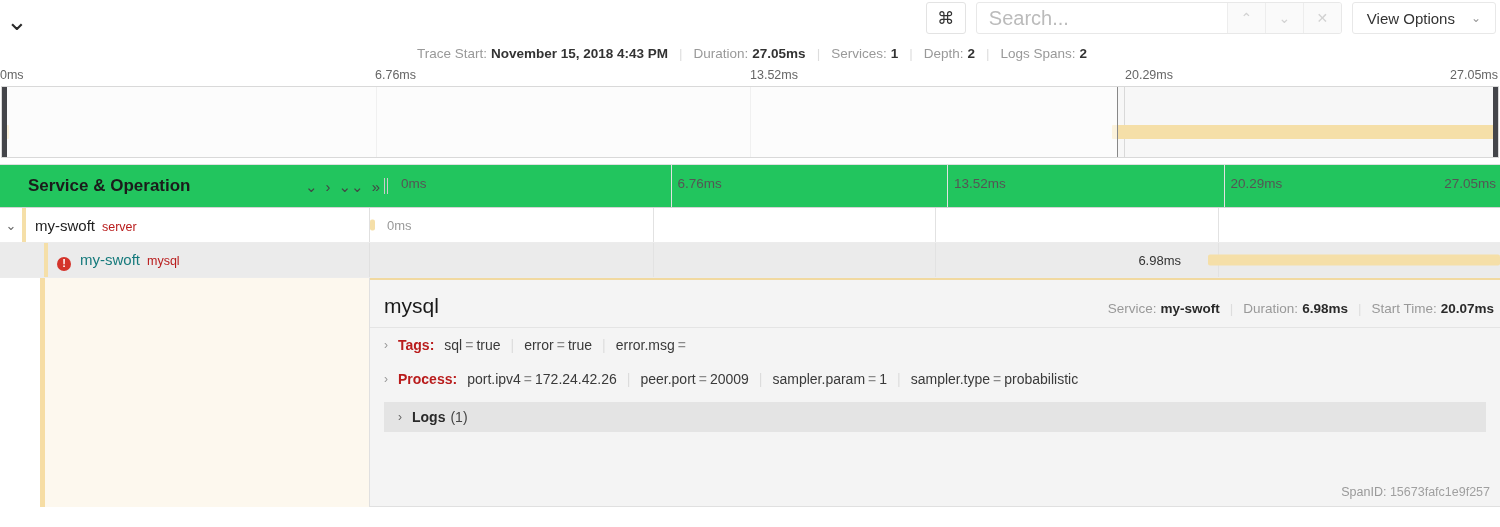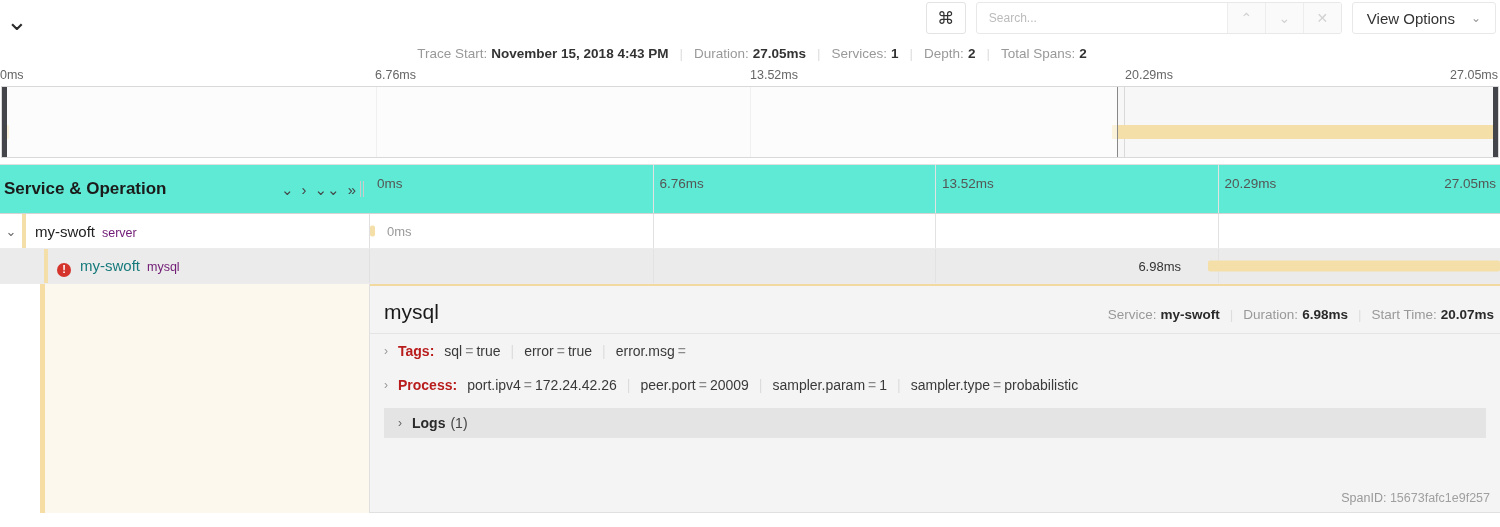--- a/index.html
+++ b/index.html
@@ -40,21 +40,21 @@
     background: #fff; display: flex; align-items: center; justify-content: center;
     font-size: 17px; color: #333; cursor: pointer;
   }
   .search-group {
     display: flex; align-items: stretch;
     border: 1px solid #e8e8e8; border-radius: 3px; background: #fff;
     height: 32px; overflow: hidden;
   }
   .search-input {
     width: 250px; border: none; outline: none;
-    font-size: 12px; padding: 0 12px; color: #333;
+    font-size: 20px; padding: 0 12px; color: #333;
     font-family: "Liberation Sans", sans-serif; background: transparent;
   }
   .search-input::placeholder { color: #bbb; }
   .nav-btn {
     width: 38px; border-left: 1px solid #ededed;
     background: #fafafa; color: #d2d2d2;
     display: flex; align-items: center; justify-content: center;
     font-size: 14px; cursor: pointer;
   }
   .view-options {
@@ -105,24 +105,25 @@
     position: absolute; top: 0; bottom: 0;
     background: rgba(255,255,255,0.60);
   }
   .mm-edge {
     position: absolute; top: 0; bottom: 0; width: 1px; background: #888;
   }
 
   
   .col-header {
     display: flex; align-items: center;
-    height: 50px;
-    background: #5eead4;
+    height: 44px;
+    background: #22c55e;
     border-top: 1px solid #e0e0e0;
     border-bottom: 1px solid #d4d4d4;
+    padding-left: 24px;
   }
   .col-left {
     width: 370px; min-width: 370px;
     display: flex; align-items: center;
     height: 100%;
     padding-left: 4px;
     position: relative;
   }
   .col-title { font-size: 17px; font-weight: bold; color: #1b1b1b; }
   .col-ctrls {
@@ -163,21 +164,21 @@
   .caret-cell {
     width: 22px; text-align: center; color: #666; font-size: 13px;
     cursor: pointer; flex: none;
   }
   .accent {
     width: 4px; height: 100%; flex: none; background: #f5dfa8;
   }
   .row-label { display: flex; align-items: baseline; gap: 7px; padding-left: 9px; }
   .svc { font-size: 15px; color: #222; }
   .svc.err-svc { color: #167a7c; }
-  .op { font-size: 12.5px; color: #701a75; }
+  .op { font-size: 12.5px; color: #b91c1c; }
   .err-icon {
     display: inline-flex; align-items: center; justify-content: center;
     width: 14px; height: 14px; border-radius: 50%;
     background: #d4342b; color: #fff;
     font-size: 11px; font-weight: bold; line-height: 1;
     margin-right: 2px; position: relative; top: 2px;
   }
   .row-right { flex: 1; position: relative; }
   .row-right .vline {
     position: absolute; top: 0; bottom: 0; width: 1px; background: #e2e2e2;
@@ -296,21 +297,21 @@
   <span class="sep">|</span>
   <span class="k">Duration:</span>
   <span class="v">27.05ms</span>
   <span class="sep">|</span>
   <span class="k">Services:</span>
   <span class="v">1</span>
   <span class="sep">|</span>
   <span class="k">Depth:</span>
   <span class="v">2</span>
   <span class="sep">|</span>
-  <span class="k">Total Spans:</span>
+  <span class="k">Logs Spans:</span>
   <span class="v">2</span>
 </div>
 
 <div class="minimap-wrap">
   <div class="minimap-ticks" id="mm-ticks">
       <div class="tk" style="left: 0%;">0ms</div>
       <div class="tk" style="left: 25%;">6.76ms</div>
       <div class="tk" style="left: 50%;">13.52ms</div>
       <div class="tk" style="left: 75%;">20.29ms</div>
       <div class="tk" style="right: 2px;">27.05ms</div>

